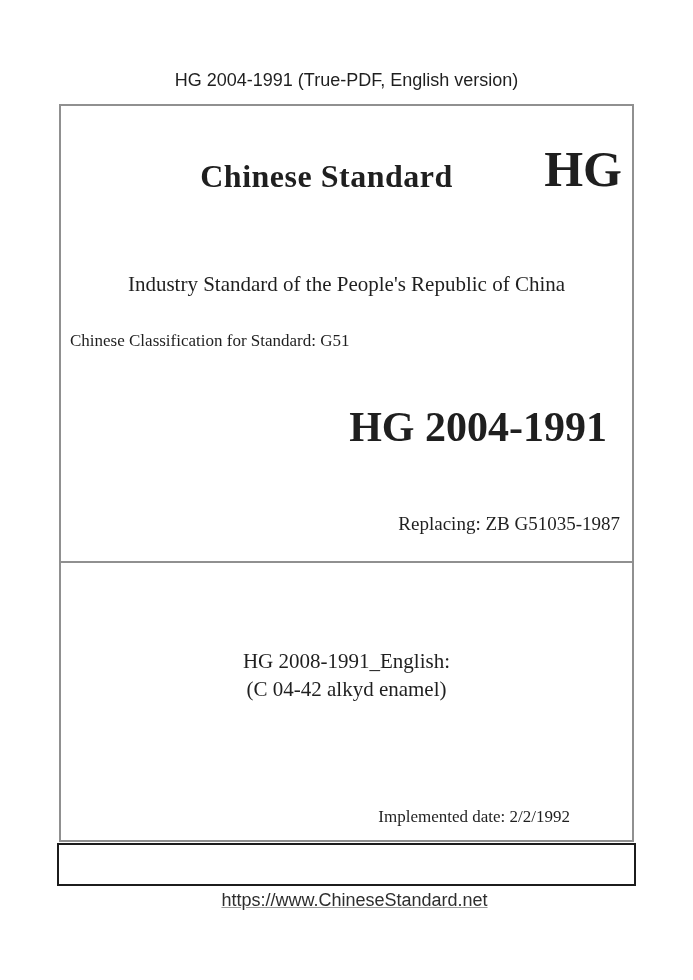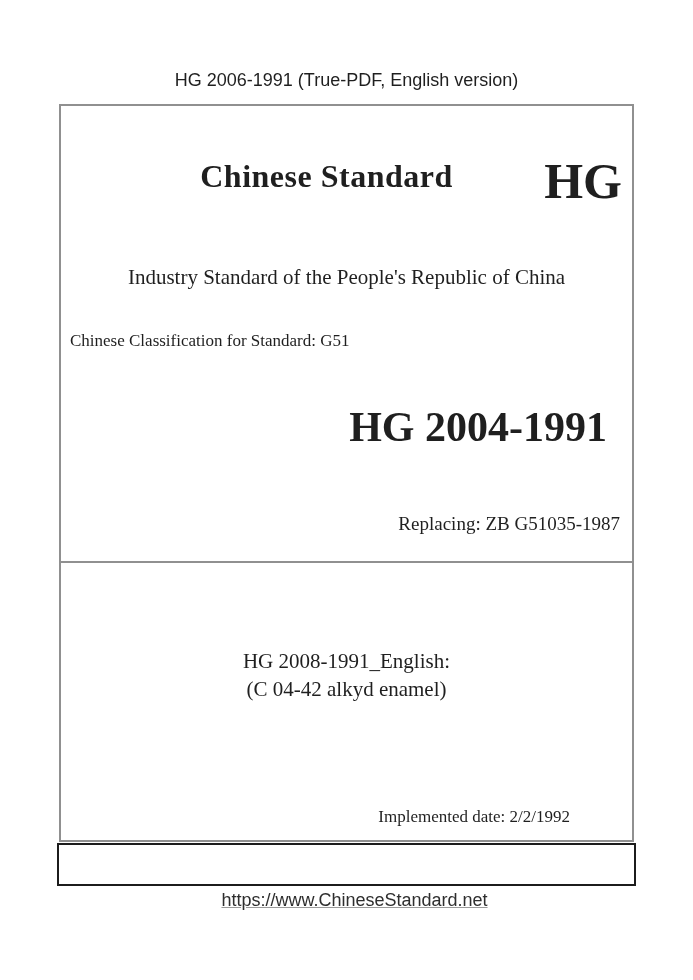--- a/index.html
+++ b/index.html
@@ -50,25 +50,24 @@
     font-weight: bold;
     letter-spacing: 0.5px;
   }
   .brand-code {
     position: absolute;
     top: 36px;
     right: 10px;
     font-size: 50px;
     font-weight: bold;
     line-height: 1.1;
-    margin-top: 12px;
   }
   .subtitle {
     position: absolute;
-    top: 159px;
+    top: 166px;
     left: 0;
     right: 0;
     text-align: center;
     font-size: 21px;
   }
   .classification {
     position: absolute;
     top: 214px;
     left: 9px;
     font-size: 17px;
@@ -133,21 +132,21 @@
     text-decoration: underline;
     text-decoration-color: var(--link-underline);
     cursor: pointer;
   }
 </style>
 </head>
 <body>
 
 <div class="page">
 
-  <div class="header-line">HG 2006-1991 (True-PDF, English version)</div>
+  <div class="header-line">HG 2004-1991 (True-PDF, English version)</div>
 
   <div class="main-box">
 
     <div class="brand-title">Chinese Standard</div>
 
     <div class="brand-code">HG</div>
 
     <div class="subtitle">Industry Standard of the People's Republic of China</div>
 
     <div class="classification">Chinese Classification for Standard: G51</div>

